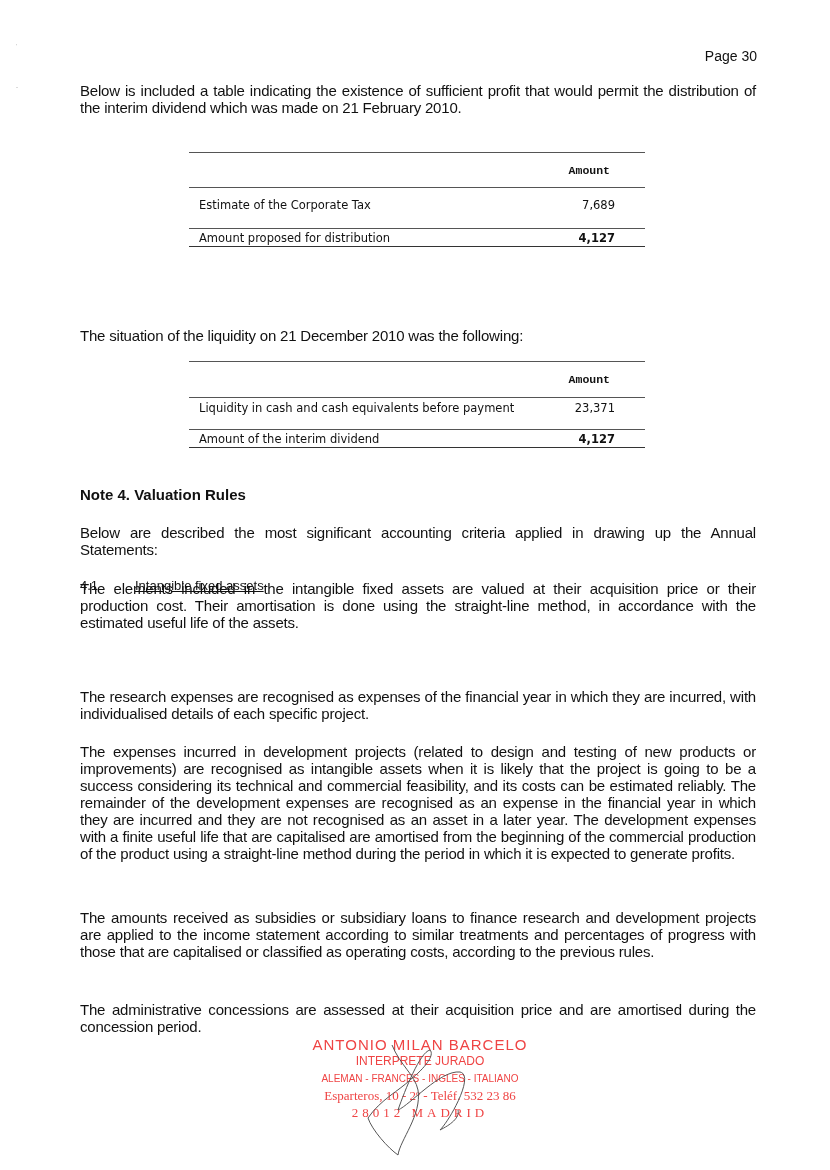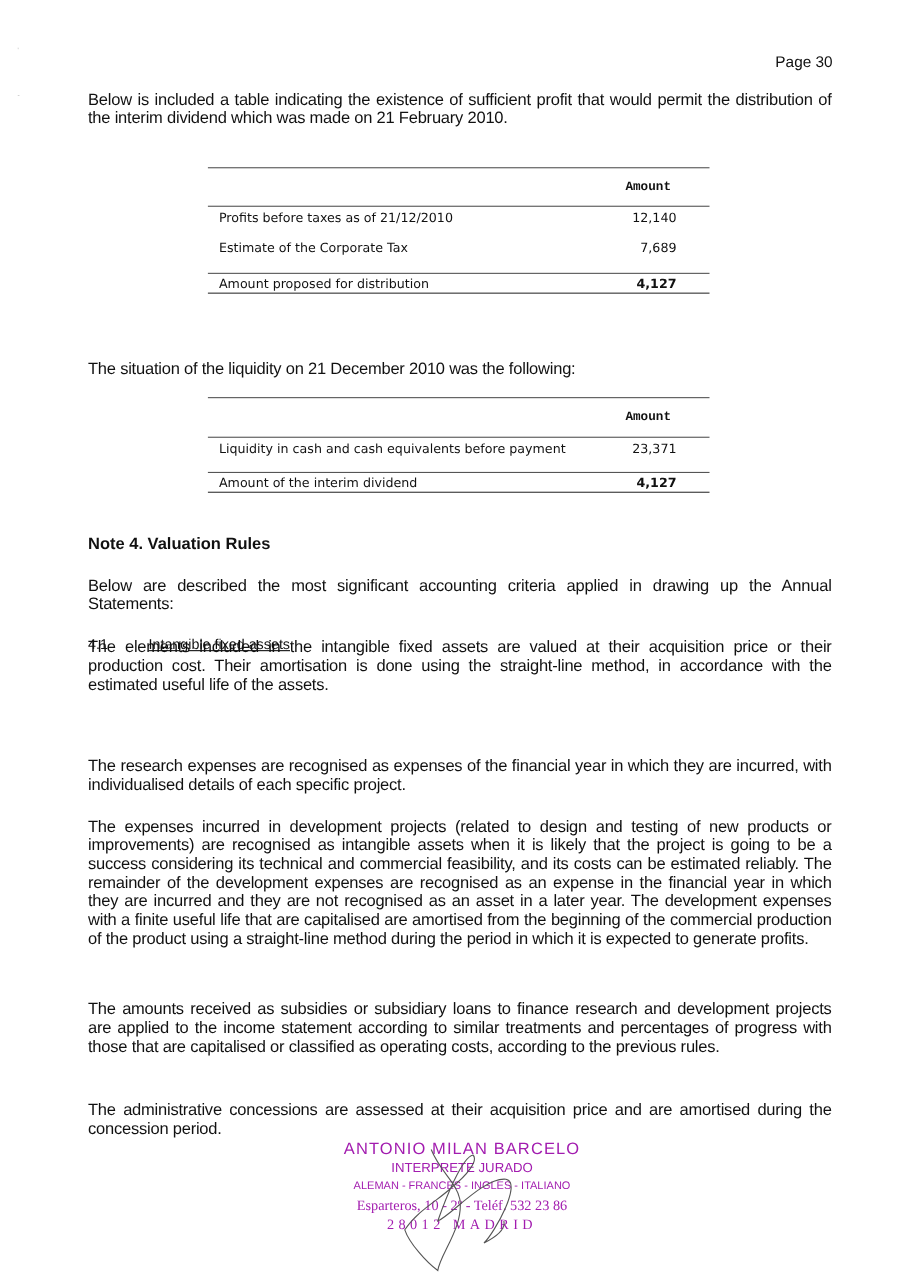--- a/index.html
+++ b/index.html
@@ -10,21 +10,21 @@
   .subheading { position: absolute; left: 80px; font-family: "Liberation Sans", sans-serif; font-size: 13px; }
   .subheading .num { display: inline-block; width: 55px; }
   .subheading .title { text-decoration: underline; }
   .tbl { position: absolute; left: 189px; width: 456px; font-family: "DejaVu Sans", sans-serif; font-size: 11.5px; }
   .tbl .line { height: 0; border-top: 1px solid #555; }
   .tbl .line.thick { border-top: 1.5px solid #333; }
   .tbl .row { display: flex; justify-content: space-between; align-items: center; padding: 0 30px 0 10px; }
   .tbl .hdr { justify-content: flex-end; font-weight: bold; padding-right: 35px; font-family: Liberation Mono, monospace; }
   .tbl .val { text-align: right; }
   .tbl .bold { font-weight: bold; }
-  .stamp { position: absolute; left: 300px; top: 1036px; width: 240px; text-align: center; color: #a21caf; font-family: "Liberation Sans", sans-serif; line-height: 17px; }
+  .stamp { position: absolute; left: 300px; top: 1036px; width: 240px; text-align: center; color: #ef4444; font-family: "Liberation Sans", sans-serif; line-height: 17px; }
   .stamp .l1 { font-size: 15px; letter-spacing: 1px; }
   .stamp .l2 { font-size: 12px; }
   .stamp .l3 { font-size: 10px; }
   .stamp .l4 { font-family: "Liberation Serif", serif; font-size: 13px; }
   .stamp .l5 { font-family: "Liberation Serif", serif; font-size: 13px; letter-spacing: 4px; }
   .signature { position: absolute; left: 300px; top: 1030px; width: 240px; height: 130px; }
   .margin-mark { position: absolute; color: #aaa; font-size: 6px; }
 </style>
 </head>
 <body>
@@ -35,24 +35,20 @@
 <div class="page-number">Page 30</div>
 
 <p class="para" style="top:82px;">Below is included a table indicating the existence of sufficient profit that would permit the distribution of the interim dividend which was made on 21 February 2010.</p>
 
 <div class="tbl" style="top:152px;">
   <div class="line"></div>
   <div class="row hdr" style="height:34px;">
     <span>Amount</span>
   </div>
   <div class="line"></div>
-  <div class="row" style="height:20px;">
-    <span>Profits before taxes as of 21/12/2010</span>
-    <span class="val">12,140</span>
-  </div>
   <div class="row" style="height:34px;">
     <span>Estimate of the Corporate Tax</span>
     <span class="val">7,689</span>
   </div>
   <div class="line" style="margin-top:6px;"></div>
   <div class="row" style="height:17px;">
     <span>Amount proposed for distribution</span>
     <span class="val bold">4,127</span>
   </div>
   <div class="line thick"></div>

